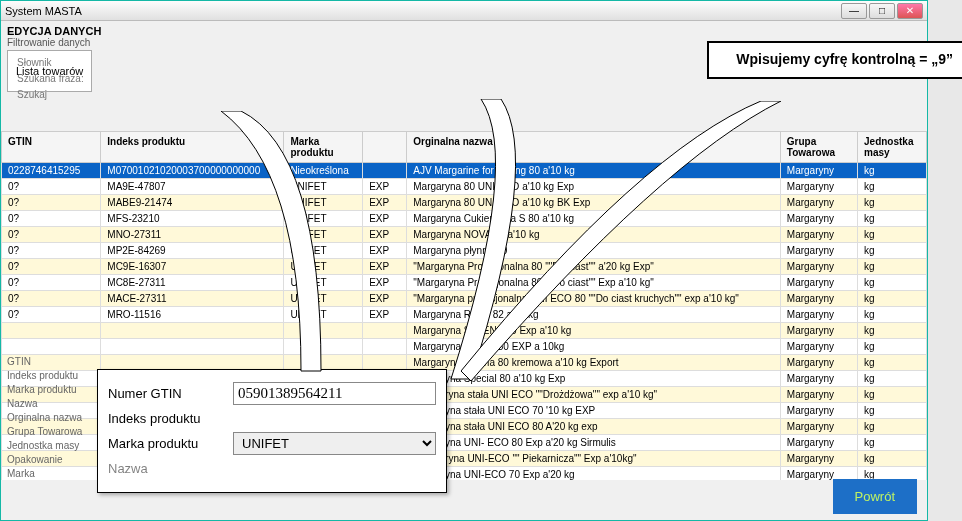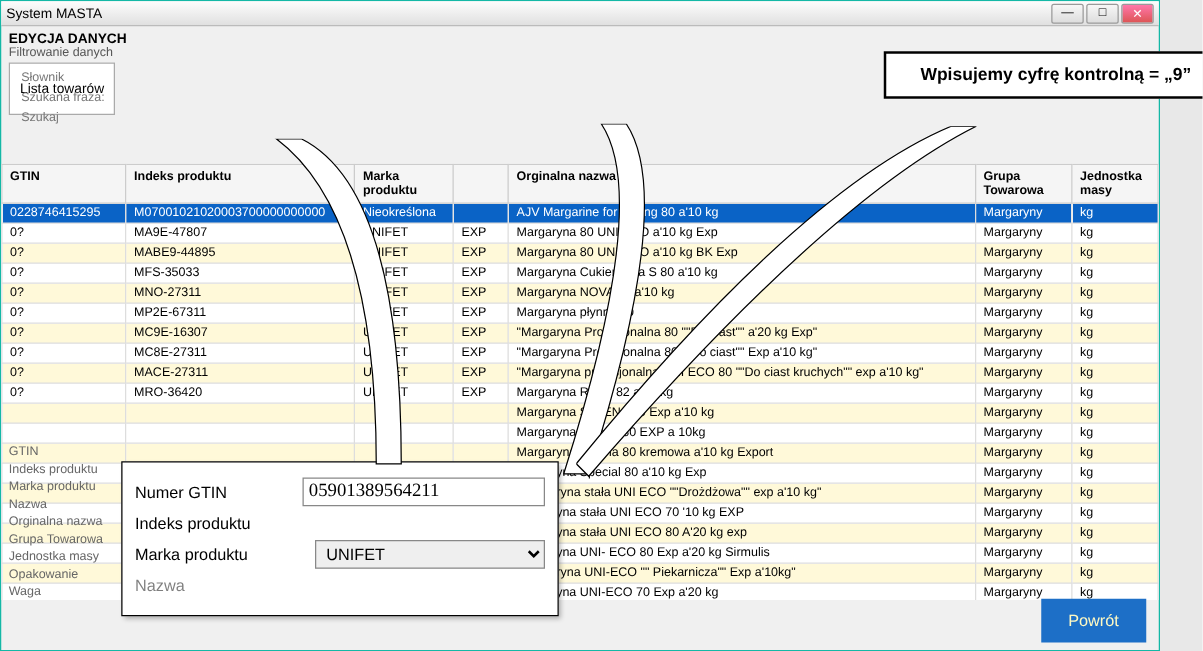--- a/index.html
+++ b/index.html
@@ -115,21 +115,21 @@
     position:absolute;
     left:96px; top:368px;
     width:350px;
     background:#fff;
     border:1px solid #000;
     padding:6px 10px 10px;
     font-size:13px;
     z-index:5;
     box-shadow:2px 2px 4px rgba(0,0,0,.3);
   }
-  .popup .row { display:flex; align-items:center; margin:6px 0; gap:24px;}
+  .popup .row { display:flex; align-items:center; margin:6px 0; gap:5px;}
   .popup .lbl { width:120px; }
   .popup input[type=text]{
     flex:1; font-size:15px; font-family:Liberation Serif, serif;
     border:1px solid #888; padding:2px 4px;
   }
   .popup select{
     flex:1; font-size:13px; border:1px solid #888; padding:2px 4px;
   }
   .callout {
     position:absolute;
@@ -142,21 +142,21 @@
     line-height:1.25;
     z-index:20;
   }
   .callout.c1 { left:104px; top:28px; width:270px; }
   .callout.c2 { left:390px; top:28px; width:260px; }
   .callout.c3 { left:706px; top:40px; width:260px;text-align:right; }
   .powrot {
     position:absolute;
     right:10px; bottom:6px;
     background:#1d6fc7;
-    color:#fef9c3;
+    color:#bef264;
     border:none;
     padding:10px 22px;
     font-size:13px;
   }
   svg.pointer { position:absolute; z-index:10; pointer-events:none;}
 </style>
 </head>
 <body>
 
 <div class="window">
@@ -221,48 +221,48 @@
             <td>0?</td>
             <td>MA9E-47807</td>
             <td>UNIFET</td>
             <td>EXP</td>
             <td>Margaryna 80 UNI ECO a'10 kg  Exp</td>
             <td>Margaryny</td>
             <td>kg</td>
           </tr>
           <tr class="alt">
             <td>0?</td>
-            <td>MABE9-44895</td>
+            <td>MABE9-21474</td>
             <td>UNIFET</td>
             <td>EXP</td>
             <td>Margaryna 80 UNI ECO a'10 kg BK Exp</td>
             <td>Margaryny</td>
             <td>kg</td>
           </tr>
           <tr>
             <td>0?</td>
-            <td>MFS-35033</td>
+            <td>MFS-23210</td>
             <td>UNIFET</td>
             <td>EXP</td>
             <td>Margaryna Cukiernicza S 80 a'10 kg</td>
             <td>Margaryny</td>
             <td>kg</td>
           </tr>
           <tr class="alt">
             <td>0?</td>
             <td>MNO-27311</td>
             <td>UNIFET</td>
             <td>EXP</td>
             <td>Margaryna NOVA 80 a'10 kg</td>
             <td>Margaryny</td>
             <td>kg</td>
           </tr>
           <tr>
             <td>0?</td>
-            <td>MP2E-67311</td>
+            <td>MP2E-84269</td>
             <td>UNIFET</td>
             <td>EXP</td>
             <td>Margaryna płynna 70</td>
             <td>Margaryny</td>
             <td>kg</td>
           </tr>
           <tr class="alt">
             <td>0?</td>
             <td>MC9E-16307</td>
             <td>UNIFET</td>
@@ -284,21 +284,21 @@
             <td>0?</td>
             <td>MACE-27311</td>
             <td>UNIFET</td>
             <td>EXP</td>
             <td>"Margaryna profesjonalna UNI ECO 80 ""Do ciast kruchych"" exp a'10 kg"</td>
             <td>Margaryny</td>
             <td>kg</td>
           </tr>
           <tr>
             <td>0?</td>
-            <td>MRO-36420</td>
+            <td>MRO-11516</td>
             <td>UNIFET</td>
             <td>EXP</td>
             <td>Margaryna ROMI 82 a'10 kg</td>
             <td>Margaryny</td>
             <td>kg</td>
           </tr>
           <tr class="alt">
             <td></td>
             <td></td>
             <td></td>
@@ -394,21 +394,21 @@
 
   <div class="below-left" id="below-left">
       <div>GTIN</div>
       <div>Indeks produktu</div>
       <div>Marka produktu</div>
       <div>Nazwa</div>
       <div>Orginalna nazwa</div>
       <div>Grupa Towarowa</div>
       <div>Jednostka masy</div>
       <div>Opakowanie</div>
-      <div>Waga</div>
+      <div>Marka</div>
     </div>
 
   <div class="mass-block">
     <div>
       <span>Masa Netto</span>
       <span>-1,000</span>
     </div>
     <div>
       <span>Masa Brutto</span>
       <span>-1,000</span>

